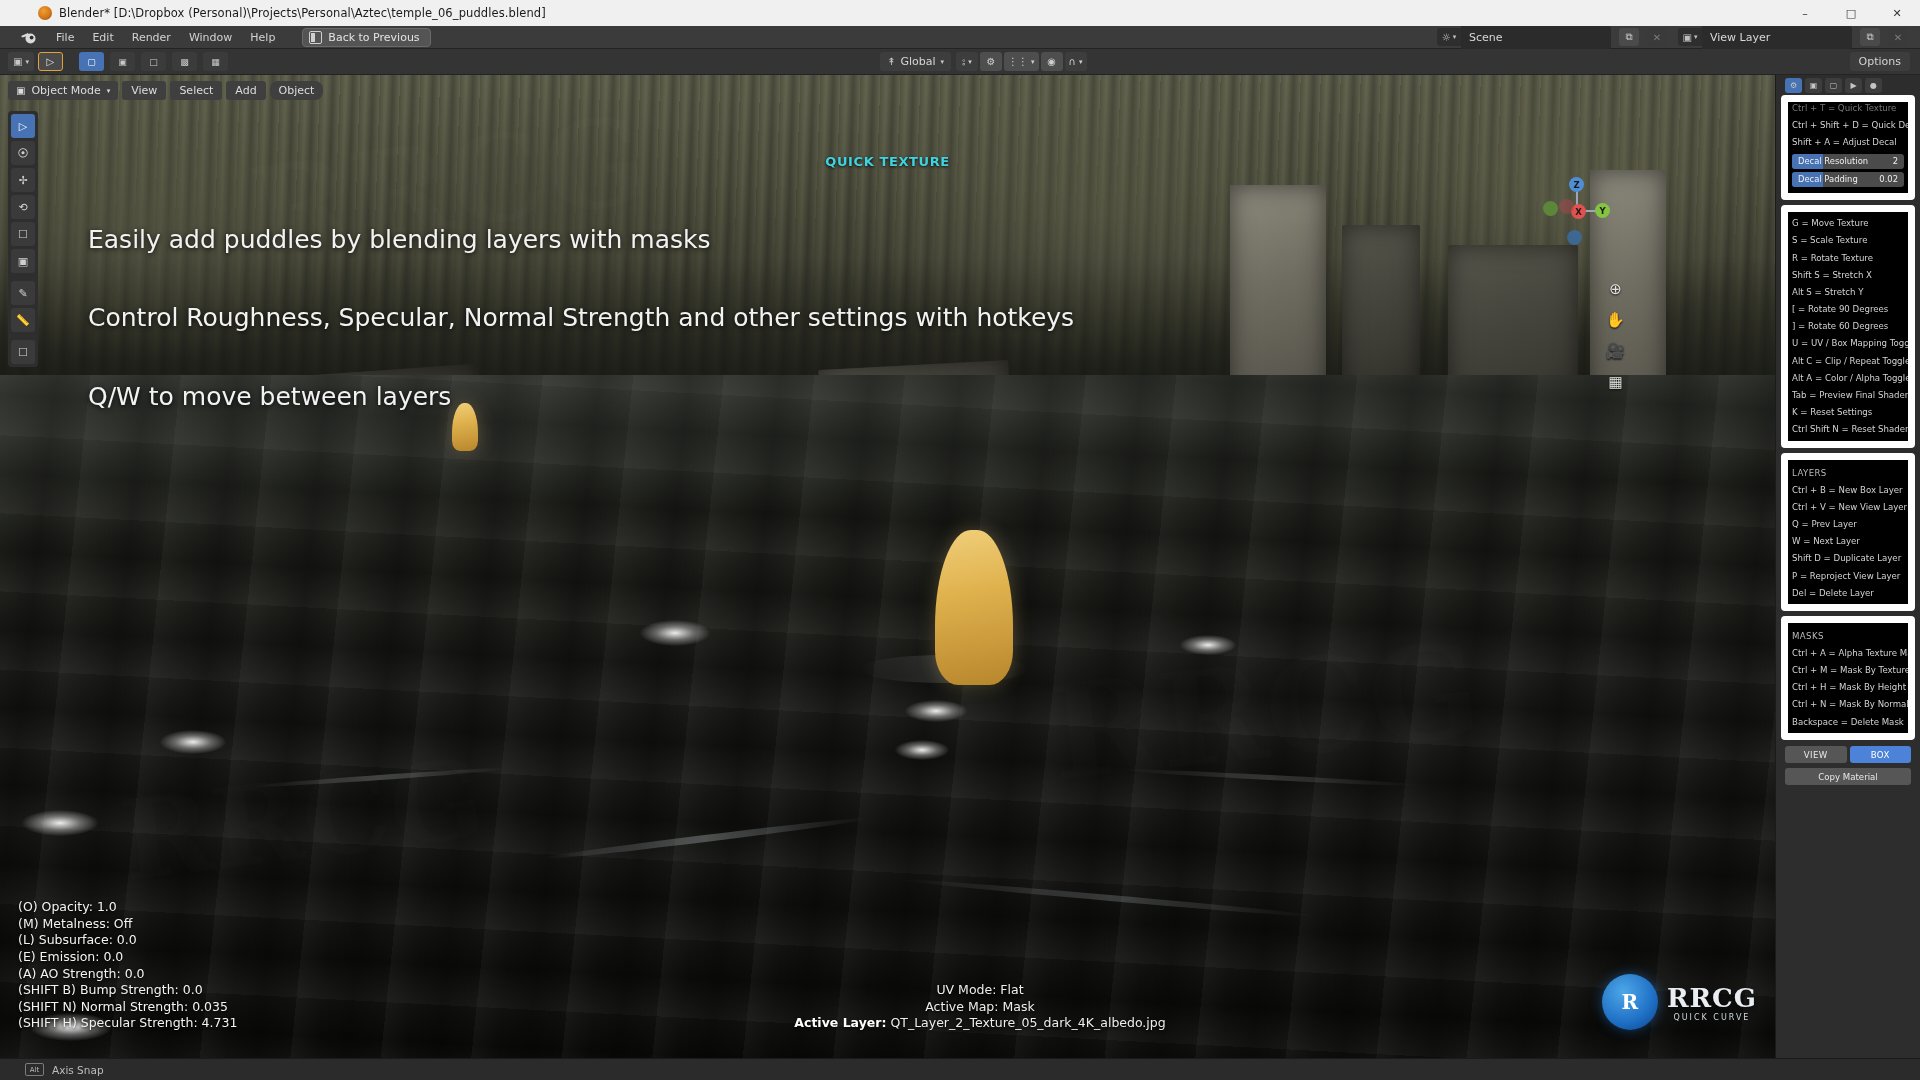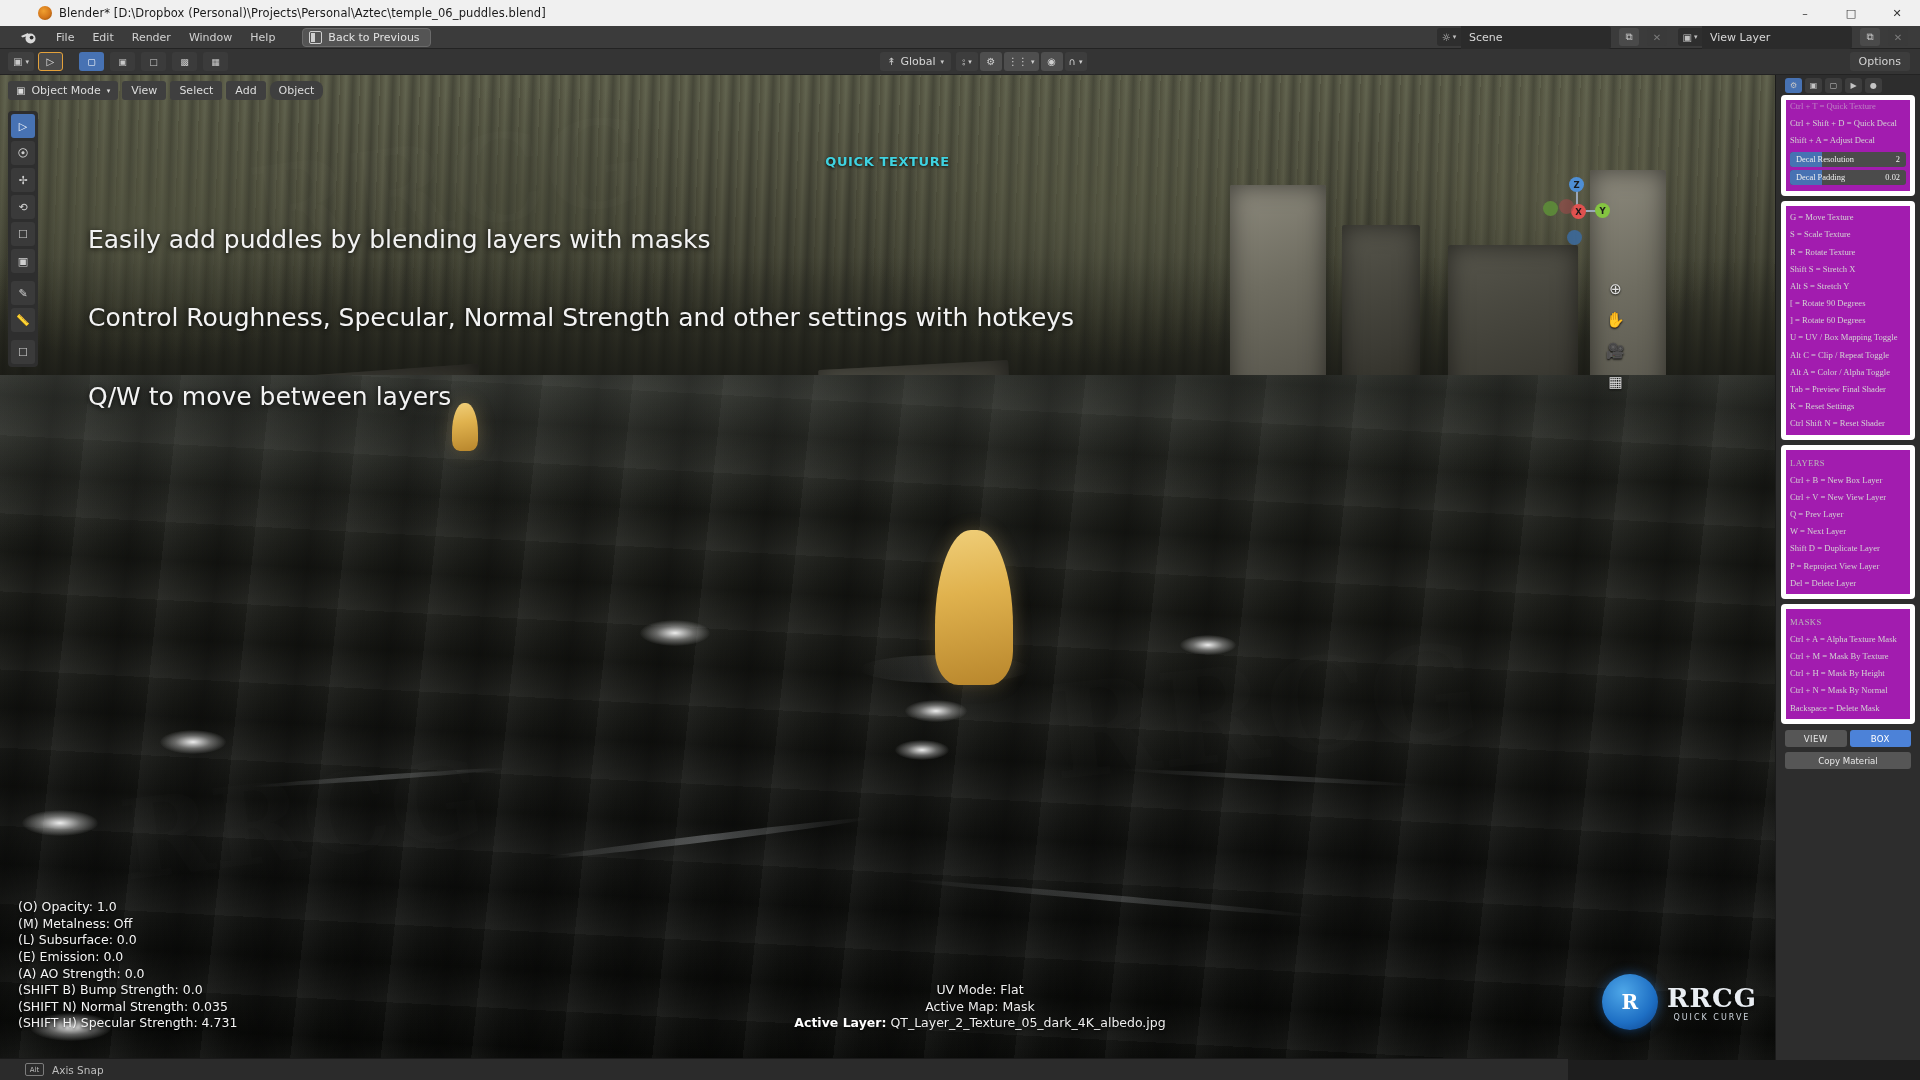--- a/index.html
+++ b/index.html
@@ -230,22 +230,22 @@
   .rp-inner { padding: 0 5px; }
   .rp-line {
     font-size: 8.6px; color: #d3d3d3; line-height: 10px;
     padding: 3.6px 4px; white-space: nowrap; overflow: hidden;
   }
   .rp-section {
     font-size: 8.6px; color: #b9b9b9; letter-spacing: .4px;
     padding: 5px 4px 3px;
   }
   .rp-box {
-    background: #a21caf; border: 5px solid #ffffff; border-radius: 4px;
-    padding: 3px 0; margin-bottom: 5px; font-family: Liberation Serif, serif;
+    background: #000000; border: 7px solid #ffffff; border-radius: 4px;
+    padding: 3px 0; margin-bottom: 5px;
   }
   .rp-slider {
     position: relative; height: 15px; border-radius: 3px; background: #4b4b4b;
     margin: 3px 4px; overflow: hidden; display: flex; align-items: center;
   }
   .rp-slider .fill {
     position: absolute; left: 0; top: 0; bottom: 0; background: #4772b3;
   }
   .rp-slider .lbl {
     position: relative; font-size: 8.4px; color: #f0f0f0; padding-left: 6px;
@@ -270,21 +270,21 @@
   }
   .rp-topicon {
     width: 17px; height: 15px; border-radius: 3px; background: #3d3d3d;
     display: flex; align-items: center; justify-content: center;
     font-size: 8px; color: #c5c5c5;
   }
   .rp-topicon.on { background: #4772b3; }
 
   
   .statusbar {
-    position: absolute; bottom: 0; left: 0; width: 1568px; height: 22px;
+    position: absolute; bottom: 0; left: 0; width: 1920px; height: 22px;
     background: #2b2b2b; display: flex; align-items: center;
     border-top: 1px solid #1a1a1a;
   }
   .sb-key {
     width: 19px; height: 13px; border: 1px solid #7c7c7c; border-radius: 2px;
     display: flex; align-items: center; justify-content: center;
     font-size: 7px; color: #bcbcbc; margin-left: 25px; flex: none;
   }
   .sb-text { font-size: 10.5px; color: #bdbdbd; margin-left: 8px; }
 

